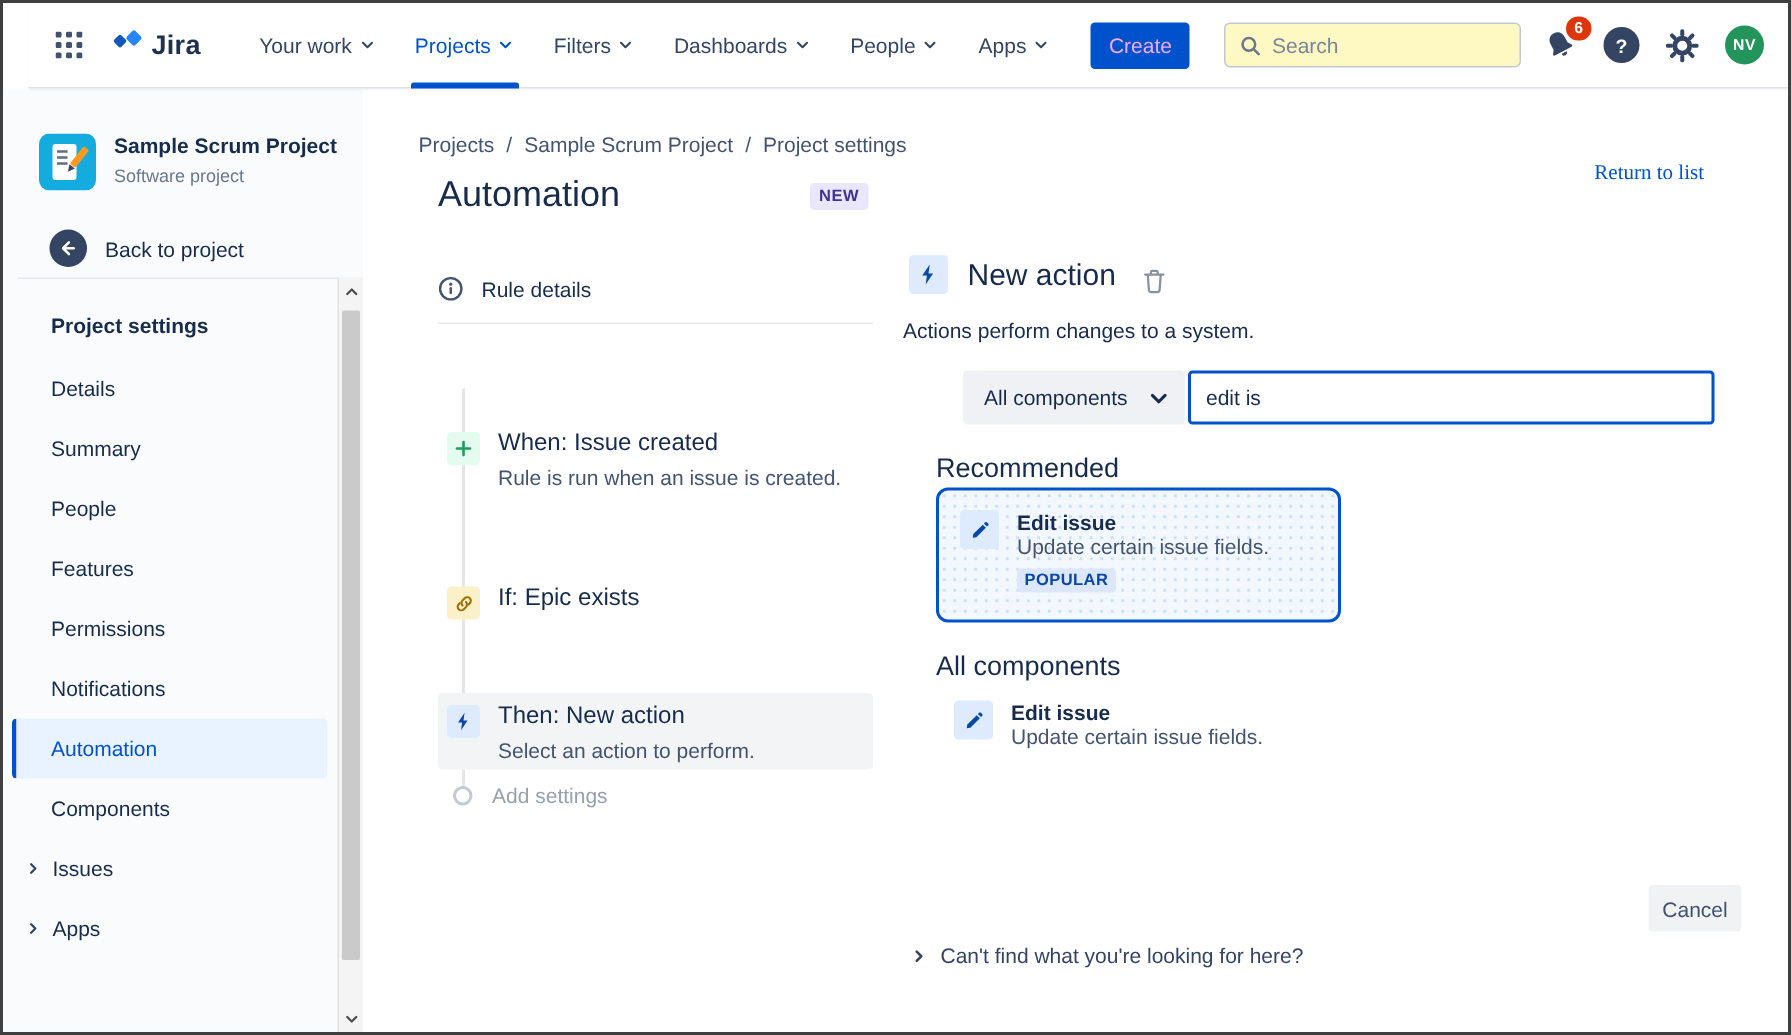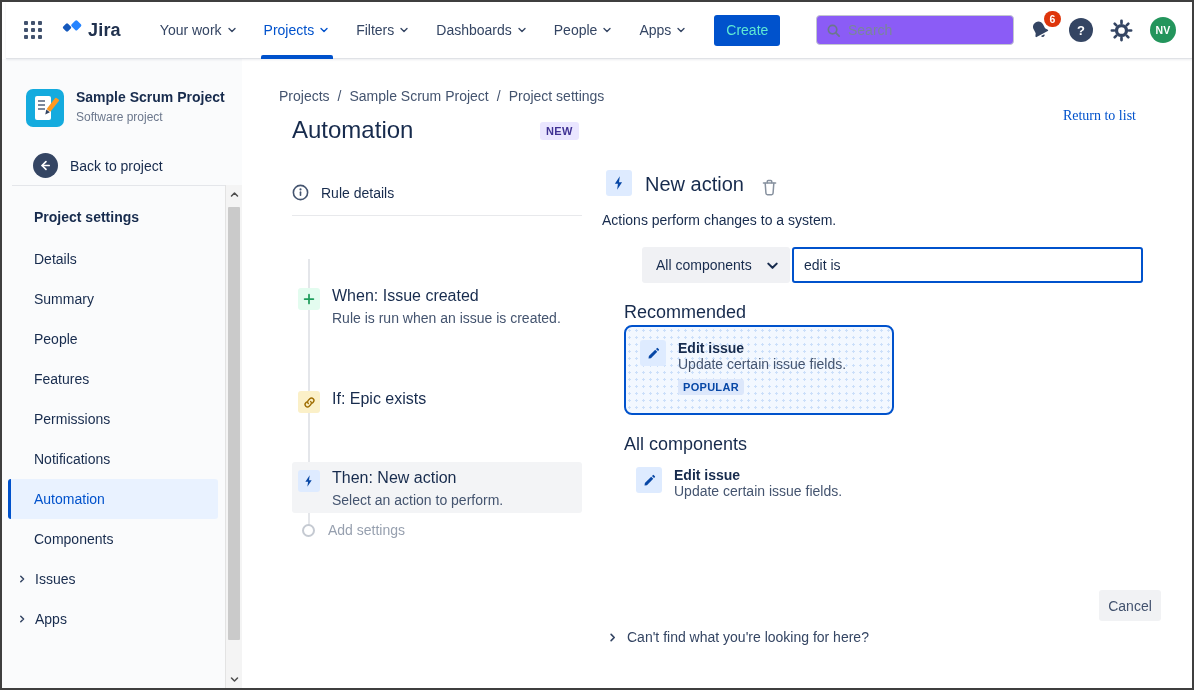--- a/index.html
+++ b/index.html
@@ -7,37 +7,37 @@
     --faint:#97A0AF; --sidebar-bg:#FAFBFC; --selected-bg:#E9F2FF;
     --new-bg:#EAE6FF; --new-text:#403294; --pop-bg:#DCE7FB; --pop-text:#0747A6;
     --trigger-bg:#E3FCEF; --trigger-fg:#1F9D5C; --cond-bg:#FBF0C8; --cond-fg:#9E6C00;
     --action-bg:#DEEBFF; --action-fg:#0747A6; --alert-red:#DE350B; --avatar-green:#23955C;
   }
   *{box-sizing:border-box; margin:0; padding:0;}
   body{font-family:"Liberation Sans",sans-serif; background:#888;}
   .page{position:relative; width:1194px; height:690px; background:#fff; border:2px solid #3F3F3F; overflow:hidden; color:var(--text);}
 
   
-  .topnav{position:absolute; left:4px; top:0; right:0; height:57px; background:#fff;
+  .topnav{position:absolute; left:17px; top:0; right:0; height:57px; background:#fff;
     border-bottom:1px solid #E0E2E6; box-shadow:0 1px 2px rgba(9,30,66,.08);
     display:flex; align-items:center; padding:0 16px 0 18px; z-index:30;}
   .icon-btn{background:none;border:none;cursor:pointer;display:flex;align-items:center;justify-content:center;color:var(--navtext);}
   .appgrid{margin-right:16px;}
   .logo{display:flex;align-items:center;gap:4px;margin-right:26px;}
   .logo-text{font-size:18px;font-weight:700;color:#20314E;letter-spacing:.2px;}
   .nav-links{display:flex;height:57px;}
   .nav-item{position:relative;height:57px;display:flex;align-items:center;gap:4px;padding:0 13px;
     background:none;border:none;cursor:pointer;font-size:14px;color:var(--navtext);font-family:inherit;}
   .nav-item .chev{margin-top:2px;}
   .nav-item.active{color:var(--accent);}
   .nav-item.active::after{content:'';position:absolute;left:10px;right:10px;bottom:0;height:4px;background:var(--accent);border-radius:2px 2px 0 0;}
-  .create-btn{margin-left:14px;height:31px;padding:0 12px;background:var(--accent);color:#5eead4;border:none;border-radius:3px;
+  .create-btn{margin-left:14px;height:31px;padding:0 12px;background:var(--accent);color:#f0abfc;border:none;border-radius:3px;
     font-size:14px;font-family:inherit;cursor:pointer;}
   .nav-spacer{flex:1;}
-  .searchbox{display:flex;align-items:center;width:198px;height:30px;border:1.5px solid #C3C7CF;border-radius:4px;background:#8b5cf6;color:#6B778C;}
+  .searchbox{display:flex;align-items:center;width:198px;height:30px;border:1.5px solid #C3C7CF;border-radius:4px;background:#fef9c3;color:#6B778C;}
   .searchbox svg{margin:0 7px 0 9px;flex:none;}
   .searchbox input{border:none;outline:none;flex:1;font-size:14px;color:var(--text);font-family:inherit;background:transparent;min-width:0;}
   .searchbox input::placeholder{color:#7A869A;}
   .nav-right{display:flex;align-items:center;gap:17px;margin-left:14px;}
   .bell-wrap{position:relative;}
   .nbadge{position:absolute;top:-7px;right:-9px;min-width:17px;height:16px;background:var(--alert-red);color:#fff;
     border-radius:9px;font-size:10.5px;font-weight:700;display:flex;align-items:center;justify-content:center;padding:0 4px;}
   .help-circle{width:24px;height:24px;border-radius:50%;background:var(--navtext);color:#fff;font-size:13px;font-weight:700;
     display:flex;align-items:center;justify-content:center;}
   .avatar{width:26px;height:26px;border-radius:50%;background:var(--avatar-green);color:#fff;font-size:10.5px;font-weight:700;

